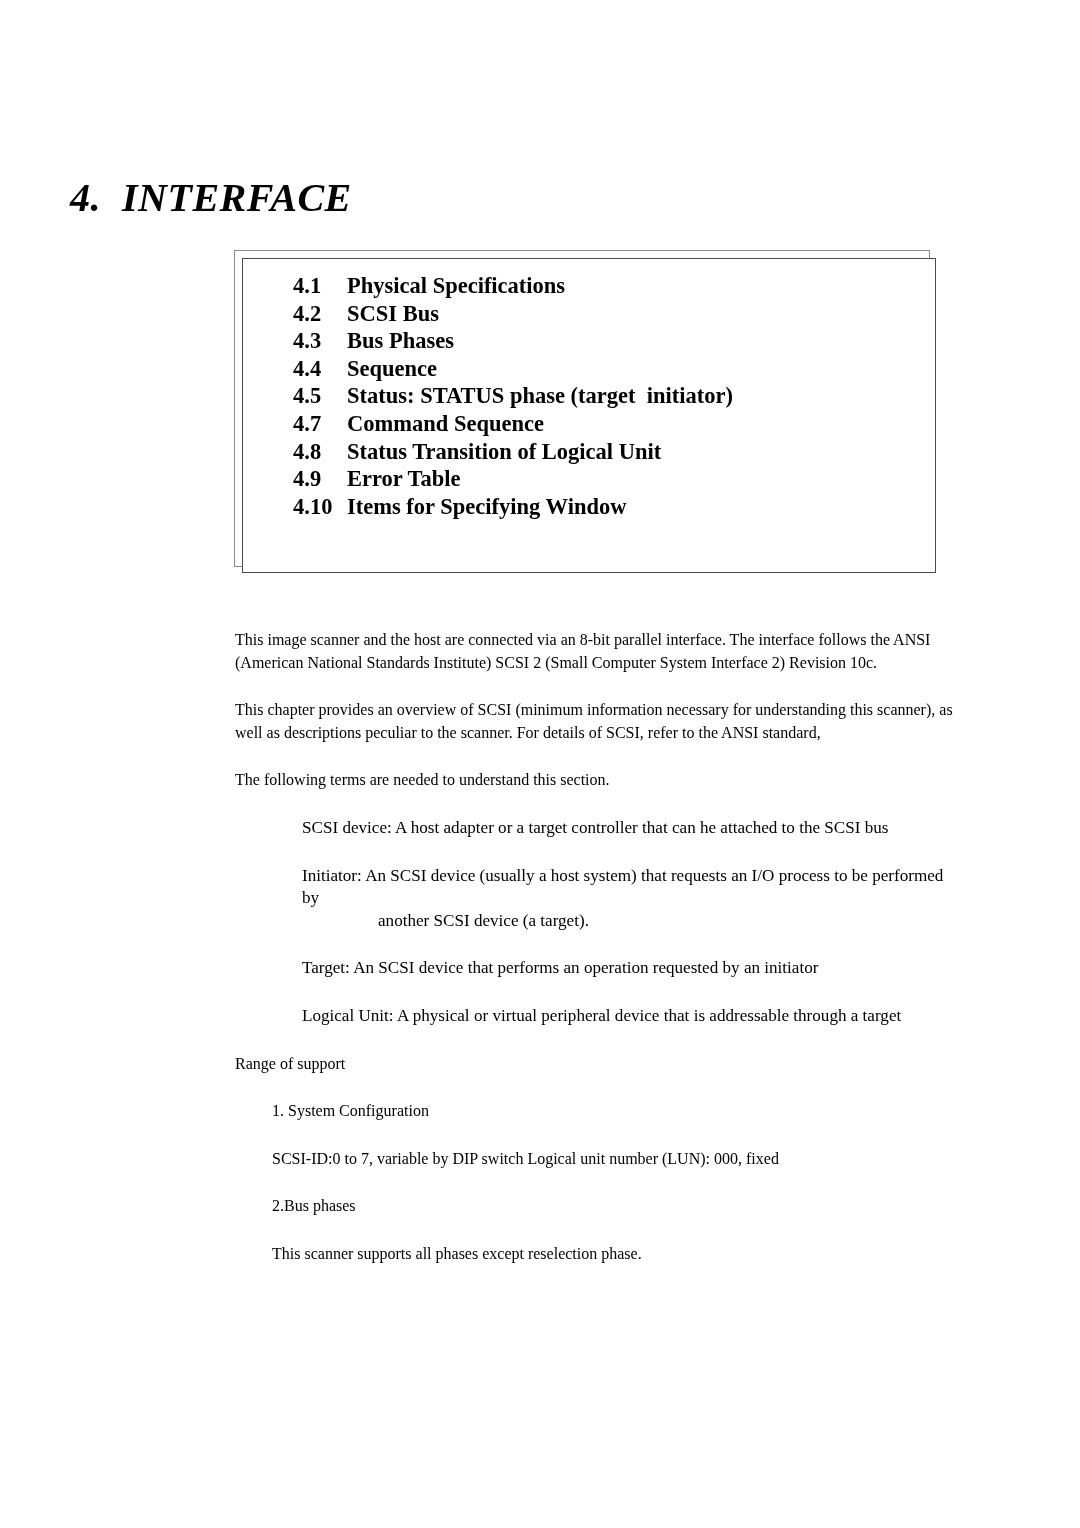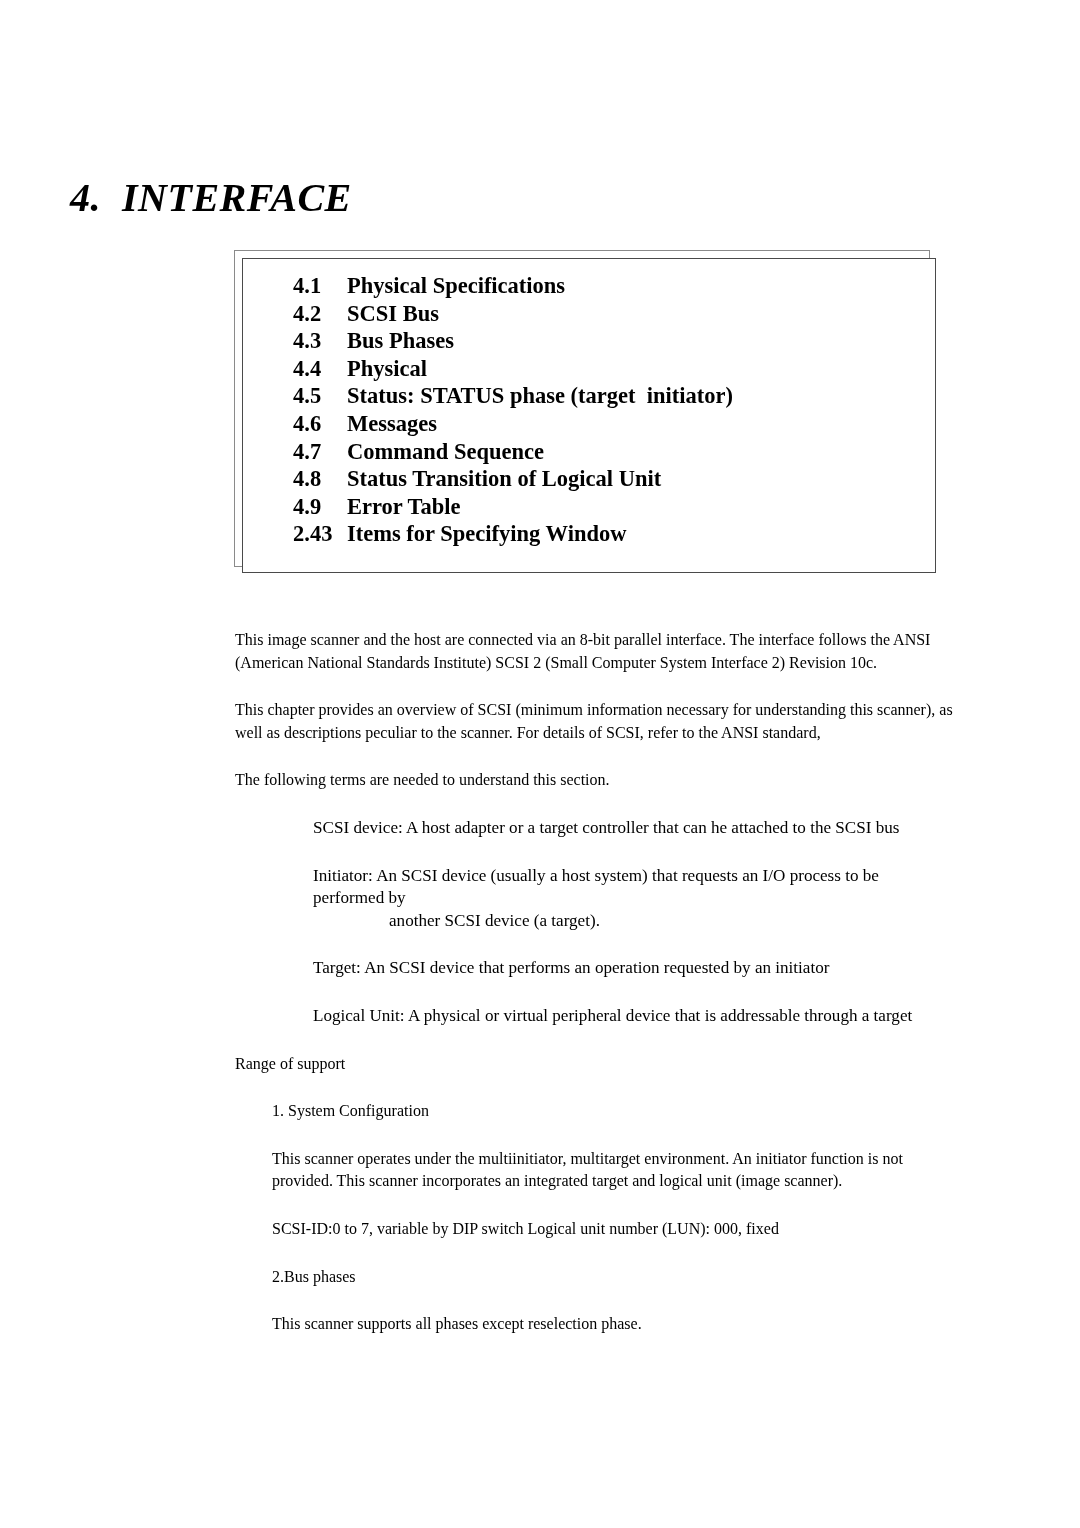--- a/index.html
+++ b/index.html
@@ -98,21 +98,21 @@
   .para {
     font-size: 16px;
     line-height: 22.6px;
     text-align: left;
     margin: 0 0 25px 0;
     white-space: normal;
   }
 
   
   .def-list {
-    margin: 16px;
+    margin: 5px;
     padding: 0;
   }
   .def-row {
     position: relative;
     font-size: 17.1px;
     line-height: 22.6px;
     margin: 0 0 25px 0;
     padding-left: 62px;
   }
   .def-term {
@@ -170,50 +170,46 @@
         <span class="toc-label">SCSI Bus</span>
       </div>
 
       <div class="toc-row">
         <span class="toc-num">4.3</span>
         <span class="toc-label">Bus Phases</span>
       </div>
 
       <div class="toc-row">
         <span class="toc-num">4.4</span>
-        <span class="toc-label">Physical</span>
+        <span class="toc-label">Sequence</span>
       </div>
 
       <div class="toc-row">
         <span class="toc-num">4.5</span>
         <span class="toc-label">Status: STATUS phase (target  initiator)</span>
       </div>
 
-      <div class="toc-row">
-        <span class="toc-num">4.6</span>
-        <span class="toc-label">Messages</span>
-      </div>
 
       <div class="toc-row">
         <span class="toc-num">4.7</span>
         <span class="toc-label">Command Sequence</span>
       </div>
 
       <div class="toc-row">
         <span class="toc-num">4.8</span>
         <span class="toc-label">Status Transition of Logical Unit</span>
       </div>
 
       <div class="toc-row">
         <span class="toc-num">4.9</span>
         <span class="toc-label">Error Table</span>
       </div>
 
       <div class="toc-row">
-        <span class="toc-num">2.43</span>
+        <span class="toc-num">4.10</span>
         <span class="toc-label">Items for Specifying Window</span>
       </div>
 
     </div>
   </div>
 
   <div class="body-area">
 
     <p class="para">This image scanner and the host are connected via an 8-bit parallel interface. The interface follows the ANSI (American National Standards Institute) SCSI 2 (Small Computer System Interface 2) Revision 10c.</p>
 
@@ -243,21 +239,20 @@
         <span class="def-term">Logical Unit:</span>
         <span class="def-text">A physical or virtual peripheral device that is addressable through a target</span>
       </div>
 
     </div>
 
     <p class="para flush">Range of support</p>
 
     <p class="para indent-block">1. System Configuration</p>
 
-    <p class="para indent-block">This scanner operates under the multiinitiator, multitarget environment. An initiator function is not provided. This scanner incorporates an integrated target and logical unit (image scanner).</p>
 
     <p class="para indent-block">SCSI-ID:0 to 7, variable by DIP switch Logical unit number (LUN): 000, fixed</p>
 
     <p class="para indent-block">2.Bus phases</p>
 
     <p class="para indent-block">This scanner supports all phases except reselection phase.</p>
 
   </div>
 
   <div class="footer-page-number">4-1</div>

